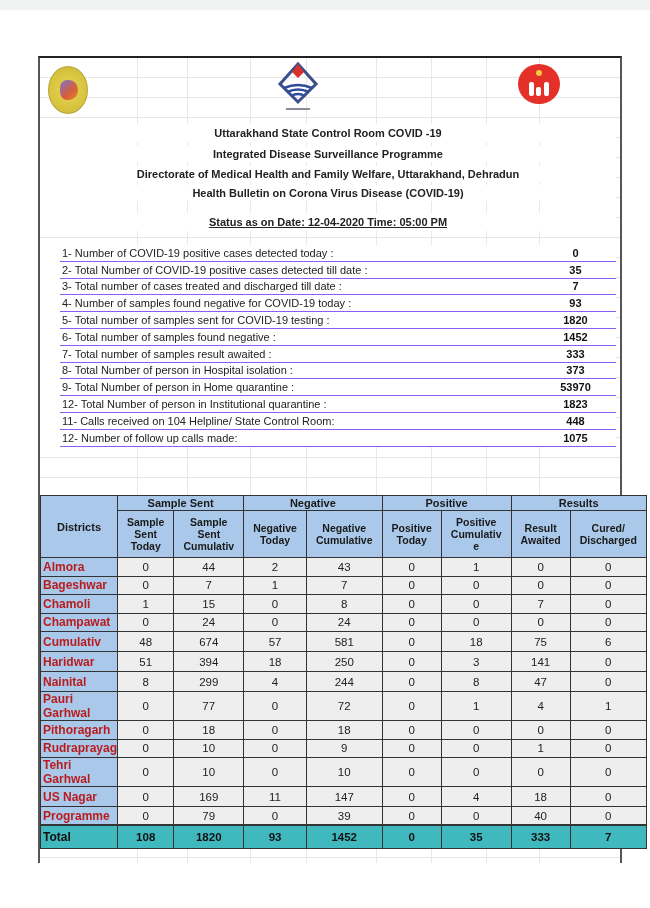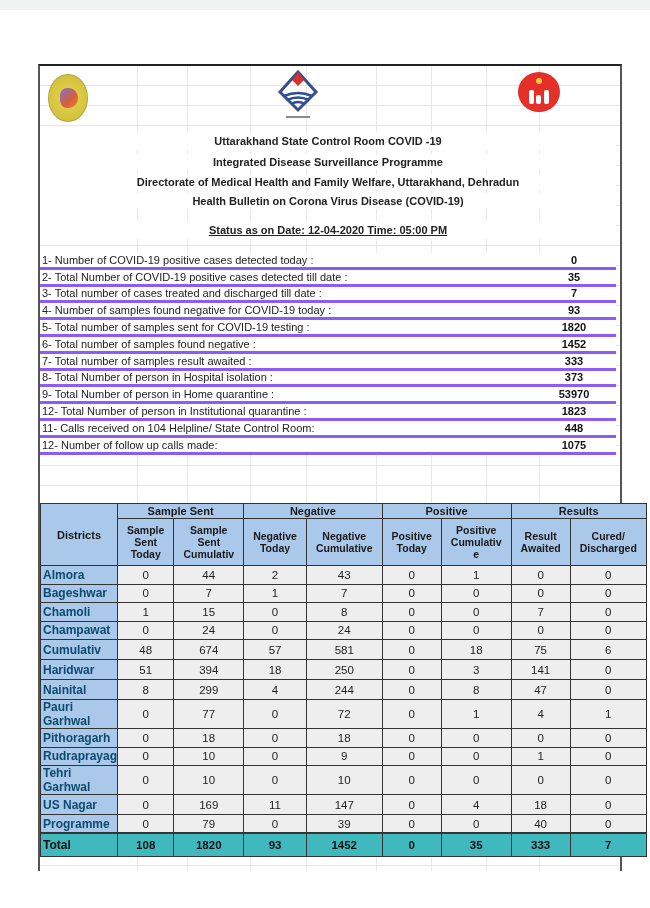--- a/index.html
+++ b/index.html
@@ -1,20 +1,20 @@
 <!DOCTYPE html>
 <html><head>
 <meta charset="utf-8">
 <style>
   * { box-sizing: border-box; margin: 0; padding: 0; }
   html, body { width: 650px; height: 908px; background: #ffffff; overflow: hidden; }
   body { position: relative; font-family: "Liberation Sans", sans-serif; color: #111; }
   .topbar { position: absolute; left: 0; top: 0; width: 650px; height: 10px; background: #f1f3f2; }
   .sheet {
-    position: absolute; left: 38px; top: 64px; width: 584px; height: 807px;
+    position: absolute; left: 38px; top: 56px; width: 584px; height: 807px;
     border-left: 2px solid #555; border-right: 2px solid #555; border-top: 2px solid #222;
     background:
       repeating-linear-gradient(to bottom, transparent 0, transparent 19px, #e6e6e6 19px, #e6e6e6 20px);
   }
   
   .vgrid { position: absolute; top: 0; bottom: 0; width: 1px; background: #e8e8e8; }
   .logo-row { position: absolute; left: 0; top: 0; width: 576px; height: 66px; }
   .logo { position: absolute; }
   .logo-left {
     left: 8px; top: 8px; width: 40px; height: 48px; border-radius: 50%;
@@ -31,21 +31,21 @@
     background: #e5302a;
   }
   .logo-right .fig { position: absolute; bottom: 8px; width: 5px; background: #fff; border-radius: 2px; }
   .logo-right .sun { position: absolute; left: 18px; top: 6px; width: 6px; height: 6px; border-radius: 50%; background: #f5c542; }
   .title {
     position: absolute; left: 0; width: 576px; text-align: center;
     font-size: 11px; font-weight: bold; color: #222; background: #fff;
   }
   .status { text-decoration: underline; }
   .stats { position: absolute; left: 0; top: 187px; width: 576px; background: #fff; }
-  .stat-row { height: 16.8px; display: flex; border-bottom: 3px solid #8b5cf6; font-size: 11px; align-items: center; }
+  .stat-row { height: 16.8px; display: flex; border-bottom: 1px solid #8b5cf6; font-size: 11px; align-items: center; margin-left: 20px; }
   .stat-label { width: 492px; padding-left: 2px; color: #222; white-space: nowrap; }
   .stat-value { width: 84px; text-align: center; font-weight: bold; font-family: "Liberation Sans", sans-serif; }
   .section-title {
     position: absolute; left: 0; top: 421px; width: 576px; height: 16px;
     text-align: center; font-weight: bold; font-size: 12.5px; background: #fff; margin-top: 35px;
   }
   table.grid {
     position: absolute; left: 0; top: 437px; width: 578px; border-collapse: collapse;
     font-size: 11px;
   }
@@ -53,21 +53,21 @@
     background: #a9c8ea; color: #1a1a1a; font-weight: bold; border: 1px solid #333;
     text-align: center; line-height: 12px; padding: 1px 9px;
   }
   table.grid th.group { height: 15px; font-size: 11px; }
   table.grid th.sub { height: 47px; font-size: 10.5px; }
   table.grid td {
     border: 1px solid #333; text-align: center; background: #eeeeee; color: #222;
     height: 18.5px; font-size: 11.5px;
   }
   table.grid td.district {
-    text-align: left; background: #a9c8ea; font-weight: bold; color: #0c4a6e; padding-left: 2px; font-size: 12px;
+    text-align: left; background: #a9c8ea; font-weight: bold; color: #b91c1c; padding-left: 2px; font-size: 12px;
   }
   table.grid tr.tall td { height: 20px; }
   table.grid tr.total td {
     background: #3fb9bd; font-weight: bold; height: 23px; color: #111; border-top: 2px solid #333;
   }
   table.grid tr.total td.district { background: #3fb9bd; }
 </style>
 </head>
 <body>
 

